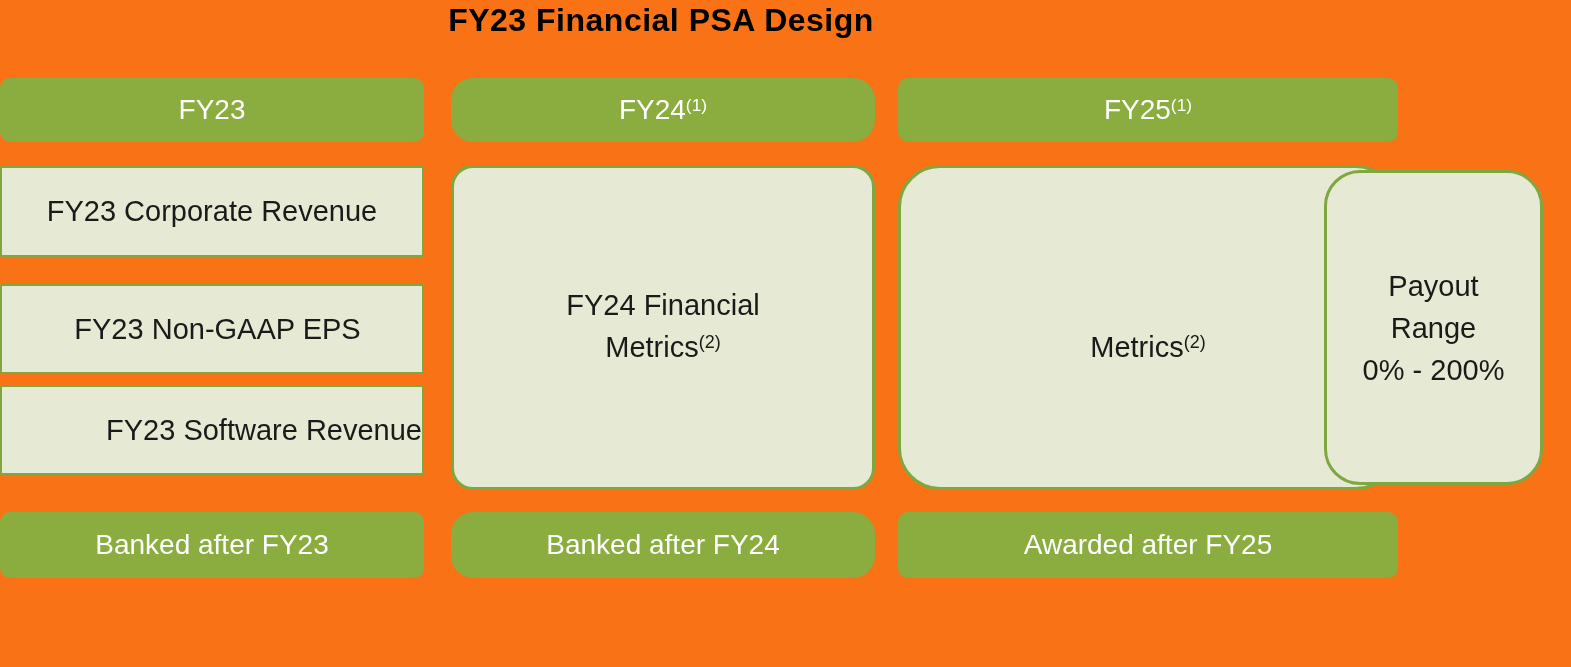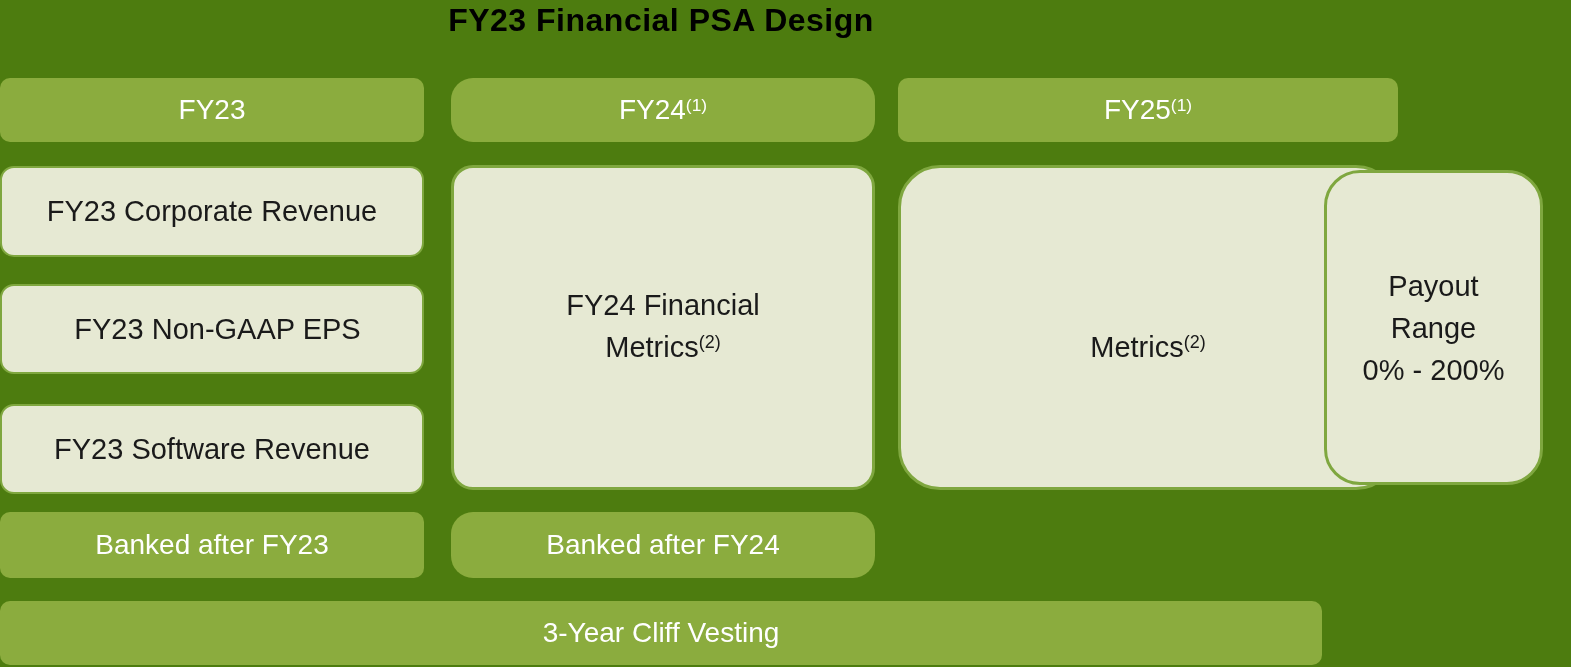--- a/index.html
+++ b/index.html
@@ -9,21 +9,21 @@
     --text-dark: #1a1a1a;
     --text-light: #ffffff;
   }
   * { margin: 0; padding: 0; box-sizing: border-box; }
   html, body { background: #ffffff; }
   body { font-family: "Liberation Sans", sans-serif; }
   .canvas {
     position: relative;
     width: 1571px;
     height: 667px;
-    background: #4d7c0f;
+    background: #f97316;
     overflow: hidden;
   }
   .title {
     position: absolute;
     left: 0; top: 2px; width: 1322px;
     text-align: center;
     font-size: 32px;
     font-weight: bold;
     color: #000000;
     letter-spacing: 0.5px;
@@ -38,42 +38,42 @@
   .green-box {
     background: var(--green);
     color: var(--text-light);
     border-radius: 10px;
     font-size: 28px;
   }
   .light-box {
     background: var(--light-fill);
     border: 2px solid var(--border-green);
     color: var(--text-dark);
-    border-radius: 14px;
+    border-radius: 2px;
     font-size: 29px;
   }
   .big-box {
     border-width: 3px;
     border-radius: 42px;
     line-height: 42px;
   }
   sup {
     font-size: 0.62em;
     vertical-align: baseline;
     position: relative;
     top: -0.45em;
   }
   
   .c1 { left: 0px;    width: 424px; }
   .c2 { left: 451px;  width: 424px; border-radius: 22px; }
   .c3 { left: 898px;  width: 500px; }
   .hdr    { top: 78px;  height: 64px; }
   .item1  { top: 166px; height: 91px; }
   .item2  { top: 284px; height: 90px; padding-left: 11px; }
-  .item3  { top: 404px; height: 90px; }
+  .item3  { top: 385px; height: 90px; justify-content: flex-end; }
   .bigbody{ top: 165px; height: 325px; }
   .payout {
     left: 1324px; top: 170px; width: 219px; height: 315px;
     border-radius: 36px; border-width: 3px; line-height: 42px; align-items: center;
   }
   .footer { top: 512px; height: 66px; text-align: center; }
   .vesting{ left: 0; top: 601px; width: 1322px; height: 64px; }
 </style>
 </head>
 <body>
@@ -113,18 +113,18 @@
   <div class="box light-box payout">
     <span><span>Payout</span><br><span>Range</span><br><span>0% - 200%</span></span>
   </div>
 
   <div class="box green-box footer c1">
     <span>Banked after FY23</span>
   </div>
   <div class="box green-box footer c2">
     <span>Banked after FY24</span>
   </div>
+  <div class="box green-box footer c3">
+    <span>Awarded after FY25</span>
+  </div>
 
-  <div class="box green-box vesting">
-    <span>3-Year Cliff Vesting</span>
-  </div>
 
 </div>
 
 </body></html>

